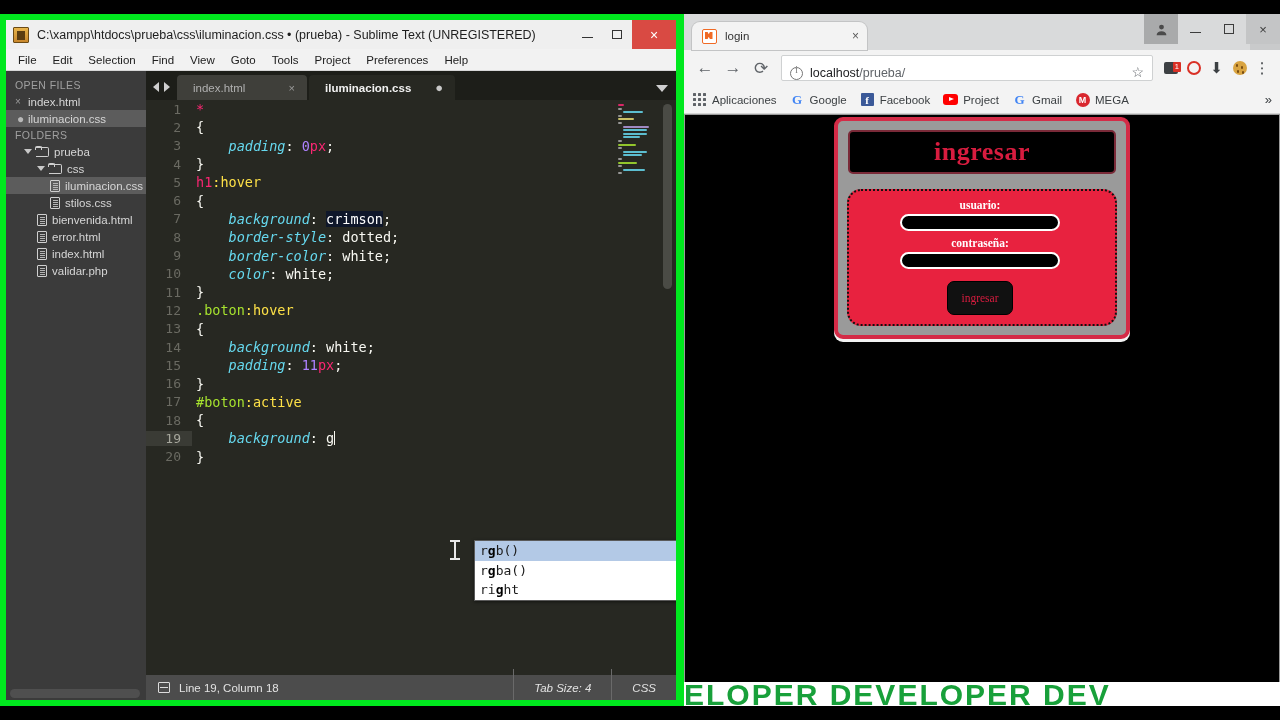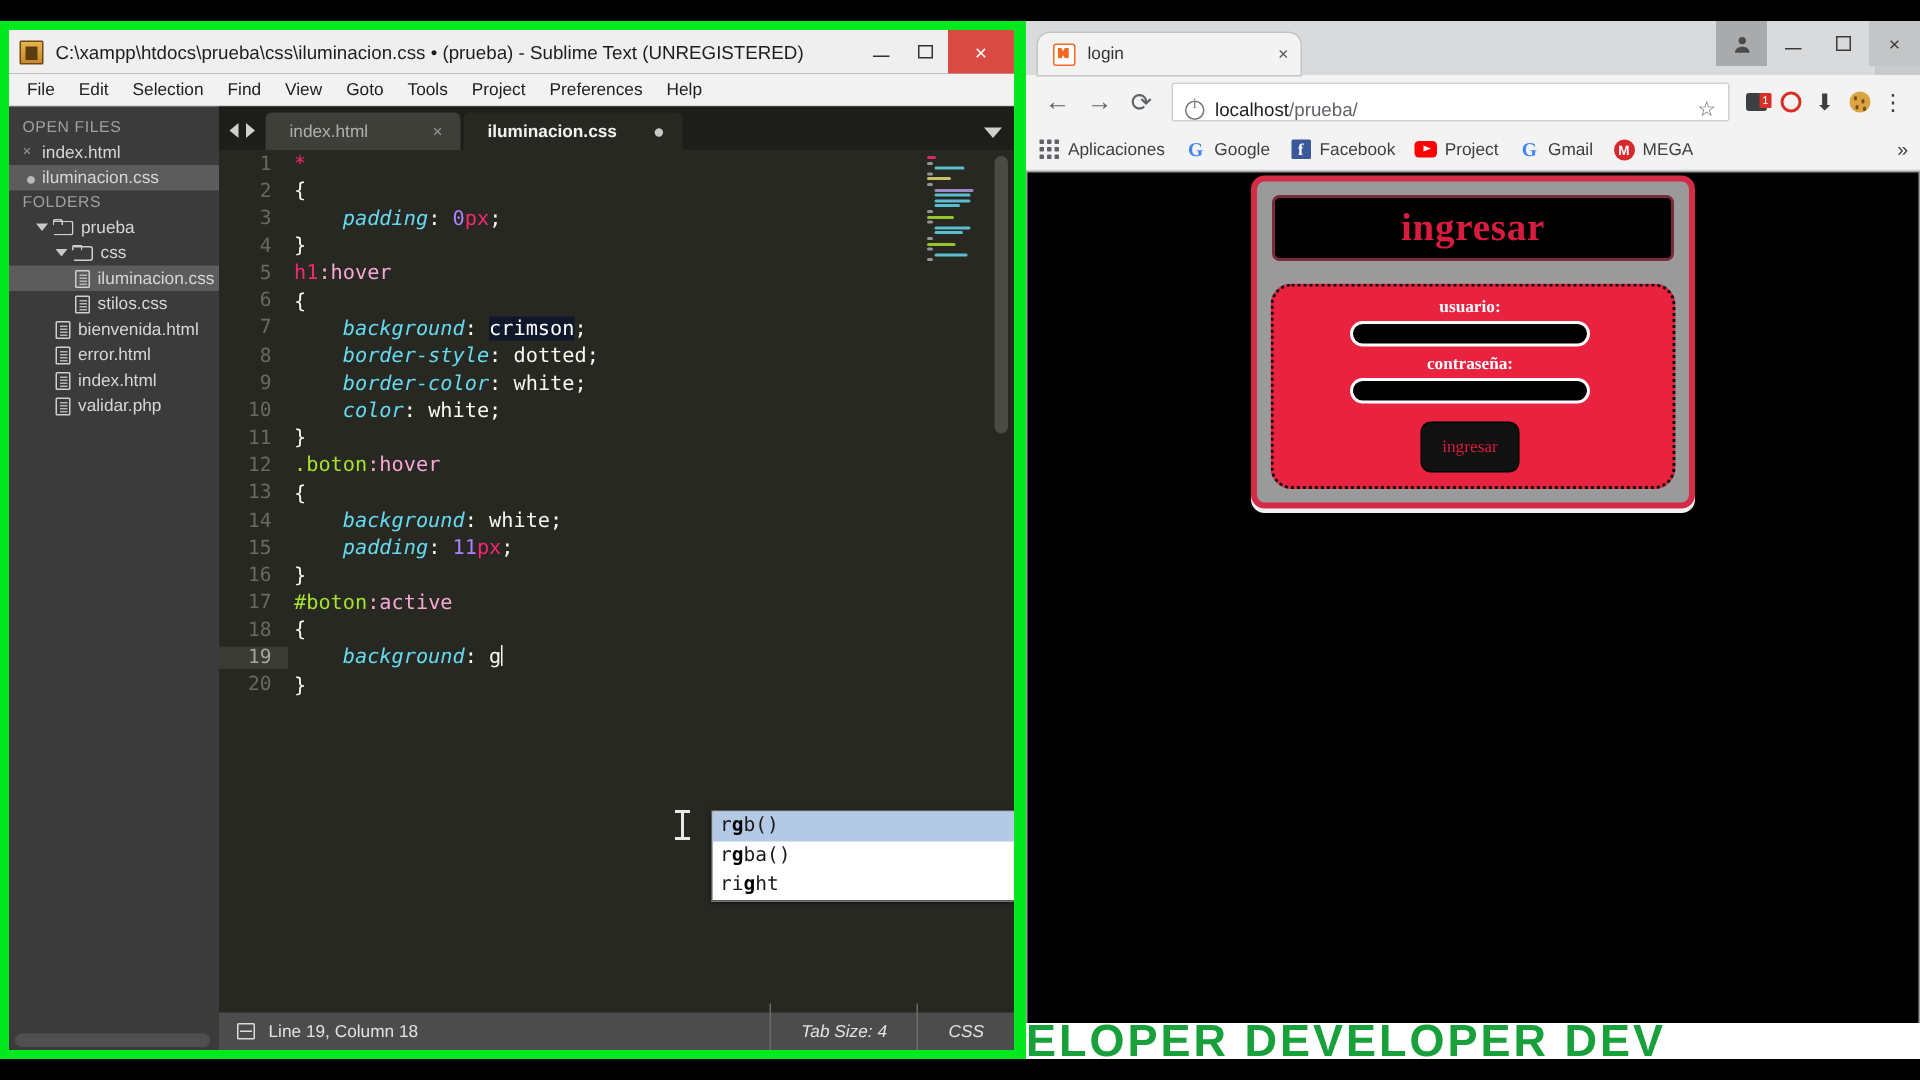--- a/index.html
+++ b/index.html
@@ -126,21 +126,21 @@
   }
   .st-codearea { flex: 1 1 auto; position: relative; overflow: hidden; }
   .code-row { display: flex; height: 18.3px; align-items: center; font-family: "DejaVu Sans Mono", monospace; font-size: 13.5px; }
   .gutter {
     width: 46px; flex: 0 0 46px; text-align: right; padding-right: 11px;
     color: #6a6a62; font-size: 13px;
   }
   .code-row.active .gutter { background: #3a3b35; color: #a6a69c; }
   .code-txt { white-space: pre; padding-left: 4px; }
   .k-sel { color: #f92672; }        
-  .k-pseudo { color: #f9a8d4; text-align: right; }     
+  .k-pseudo { color: #fde047; text-align: right; }     
   .k-class { color: #a6e22e; }      
   .k-prop { color: #66d9ef; font-style: italic; }
   .k-val { color: #f8f8f2; }
   .k-num { color: #ae81ff; }
   .k-unit { color: #f92672; }
   .k-punc { color: #f8f8f2; }
   .k-star { color: #f92672; }
   .hl-crimson { background: #0f172a; color: #ffffff; }
   .caret { display:inline-block; width:1px; height:14px; background:#f8f8f0; vertical-align:-2px; }
 

